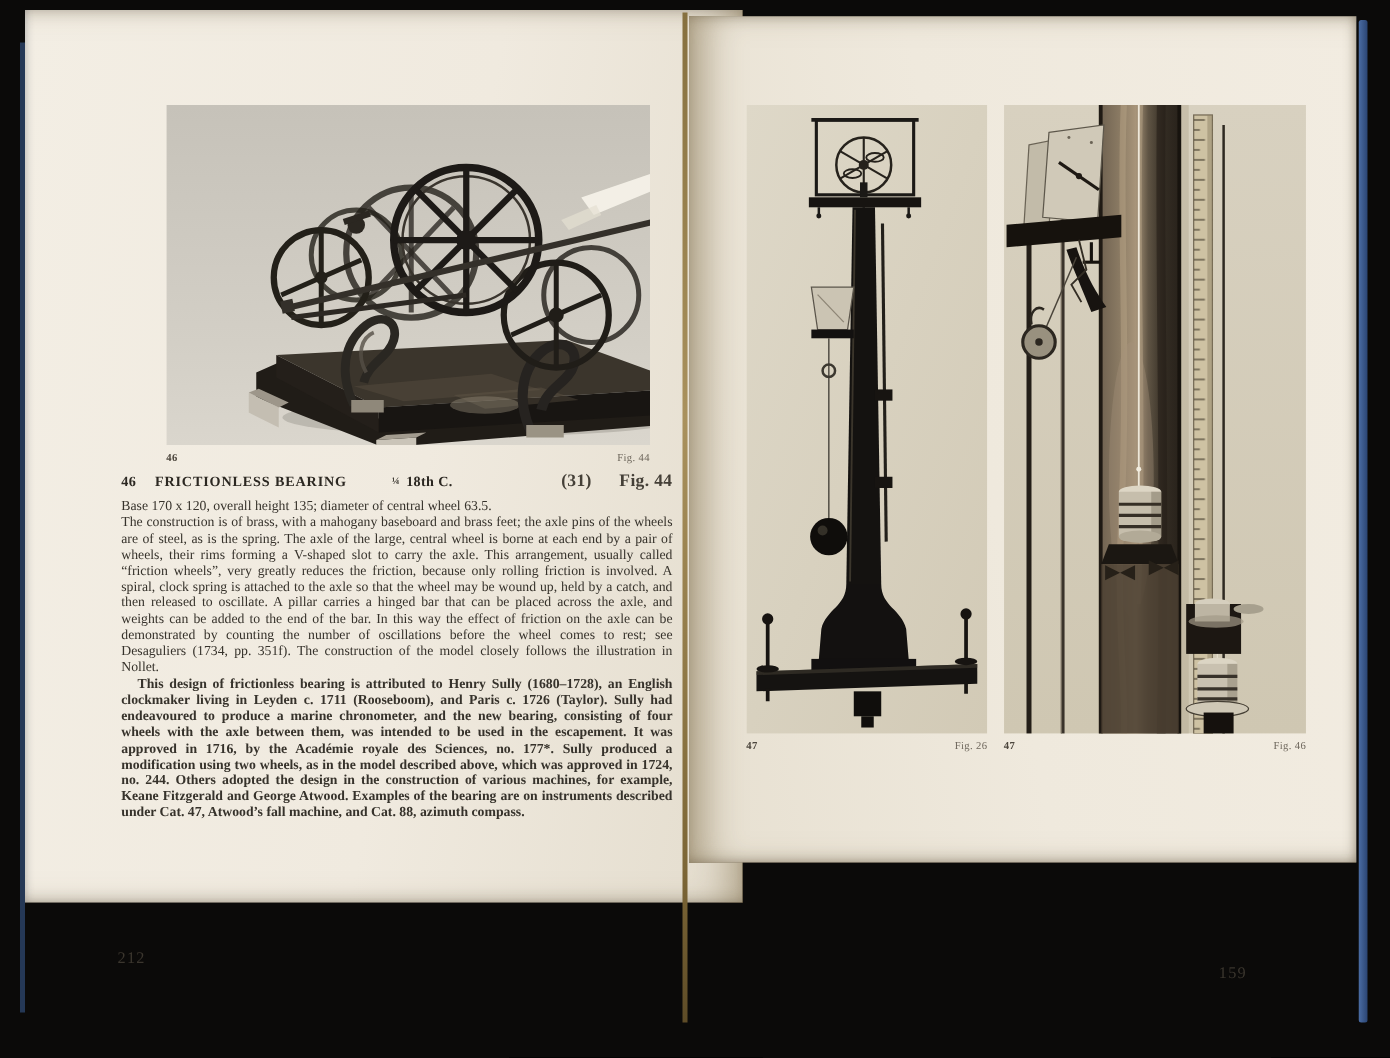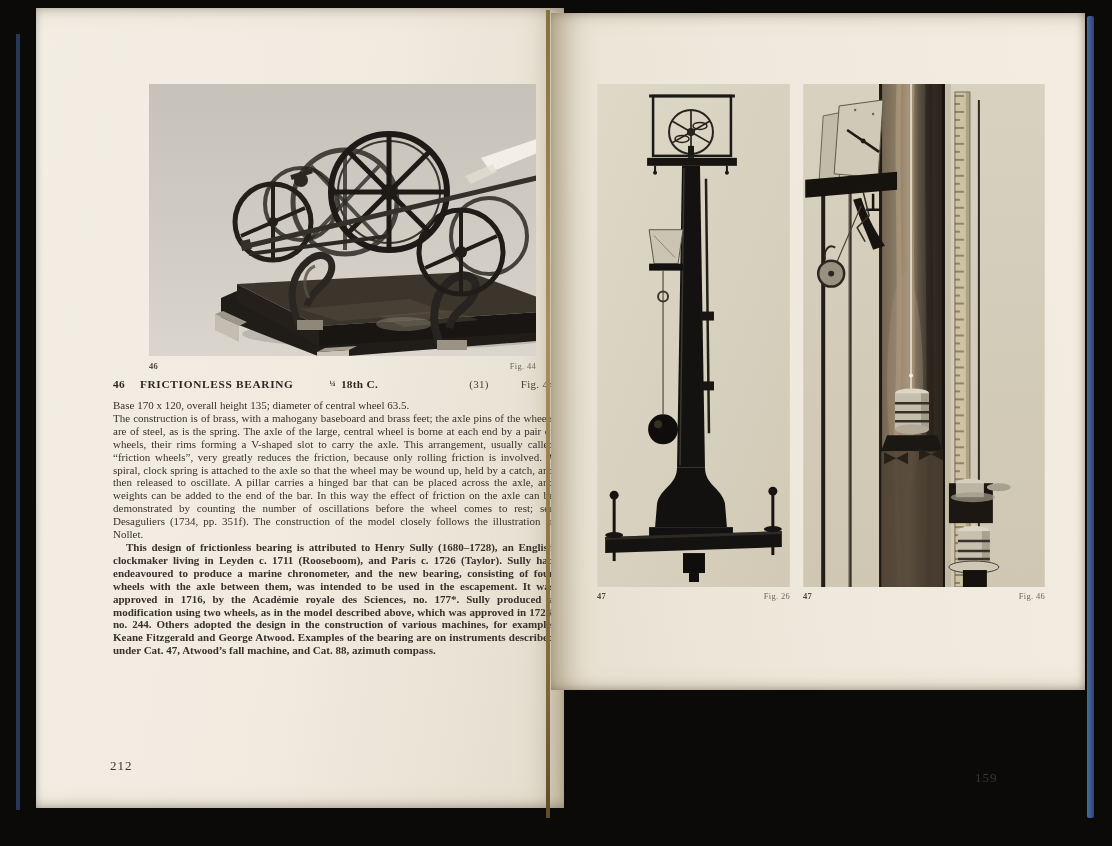--- a/index.html
+++ b/index.html
@@ -3,26 +3,27 @@
 <meta charset="utf-8">
 <style>
   html,body { margin:0; padding:0; background:#000; }
   .stage {
     position:relative; width:1112px; height:846px; overflow:hidden;
     background:#0b0a09;
     font-family:"Liberation Serif", serif;
   }
   .page { position:absolute; }
   .page-left {
-    left:36px; top:8px; width:528px; height:800px;
+    left:20px; top:8px; width:528px; height:714px;
     background:linear-gradient(100deg,#f3eee4 0%,#f0eadf 55%,#e4ddce 100%);
     box-shadow: inset -22px 0 32px -14px rgba(110,90,50,.5),
                 inset 4px 0 8px -4px rgba(60,70,110,.25),
                 inset 0 -7px 12px -7px rgba(80,70,50,.4),
                 inset 0 7px 12px -7px rgba(80,70,50,.3);
+    padding-left: 46px;
   }
   .page-right {
     left:551px; top:13px; width:534px; height:677px;
     background:linear-gradient(260deg,#f2ece1 0%,#efe9dd 55%,#e7e0d1 100%);
     box-shadow: inset 24px 0 32px -14px rgba(105,85,45,.55),
                 inset -5px 0 9px -4px rgba(90,80,60,.45),
                 inset 0 -7px 12px -7px rgba(80,70,50,.4),
                 inset 0 7px 12px -7px rgba(80,70,50,.3);
   }
   .gutter-line {
@@ -54,22 +55,22 @@
 
   .entry-head {
     position:absolute; left:77px; top:370px; width:441px;
     display:flex; align-items:baseline;
     font-size:11.3px; font-weight:bold; color:#2c2822; letter-spacing:.3px;
   }
   .cat-num   { margin-right:15px; }
   .cat-title { letter-spacing:.7px; }
   .cat-scale { margin-left:36px; font-size:8px; position:relative; top:-2px; }
   .cat-period{ margin-left:5px; }
-  .head-right{ margin-left:auto; display:flex; gap:32px;
-               font-weight:normal; font-size:11px; color:#443f37; }
+  .head-right{ margin-left:auto; display:flex; gap:22px;
+               font-weight:bold; font-size:14px; color:#443f37; }
 
   .body-text {
     position:absolute; left:77px; top:391px; width:441px;
     font-size:11px; line-height:12.9px; color:#36322b;
     text-align:justify;
   }
   .body-text p { margin:0; }
   .para-indent { text-indent:13px;font-weight:bold; }
   .inv { font-style:italic; text-align:left; }
 

